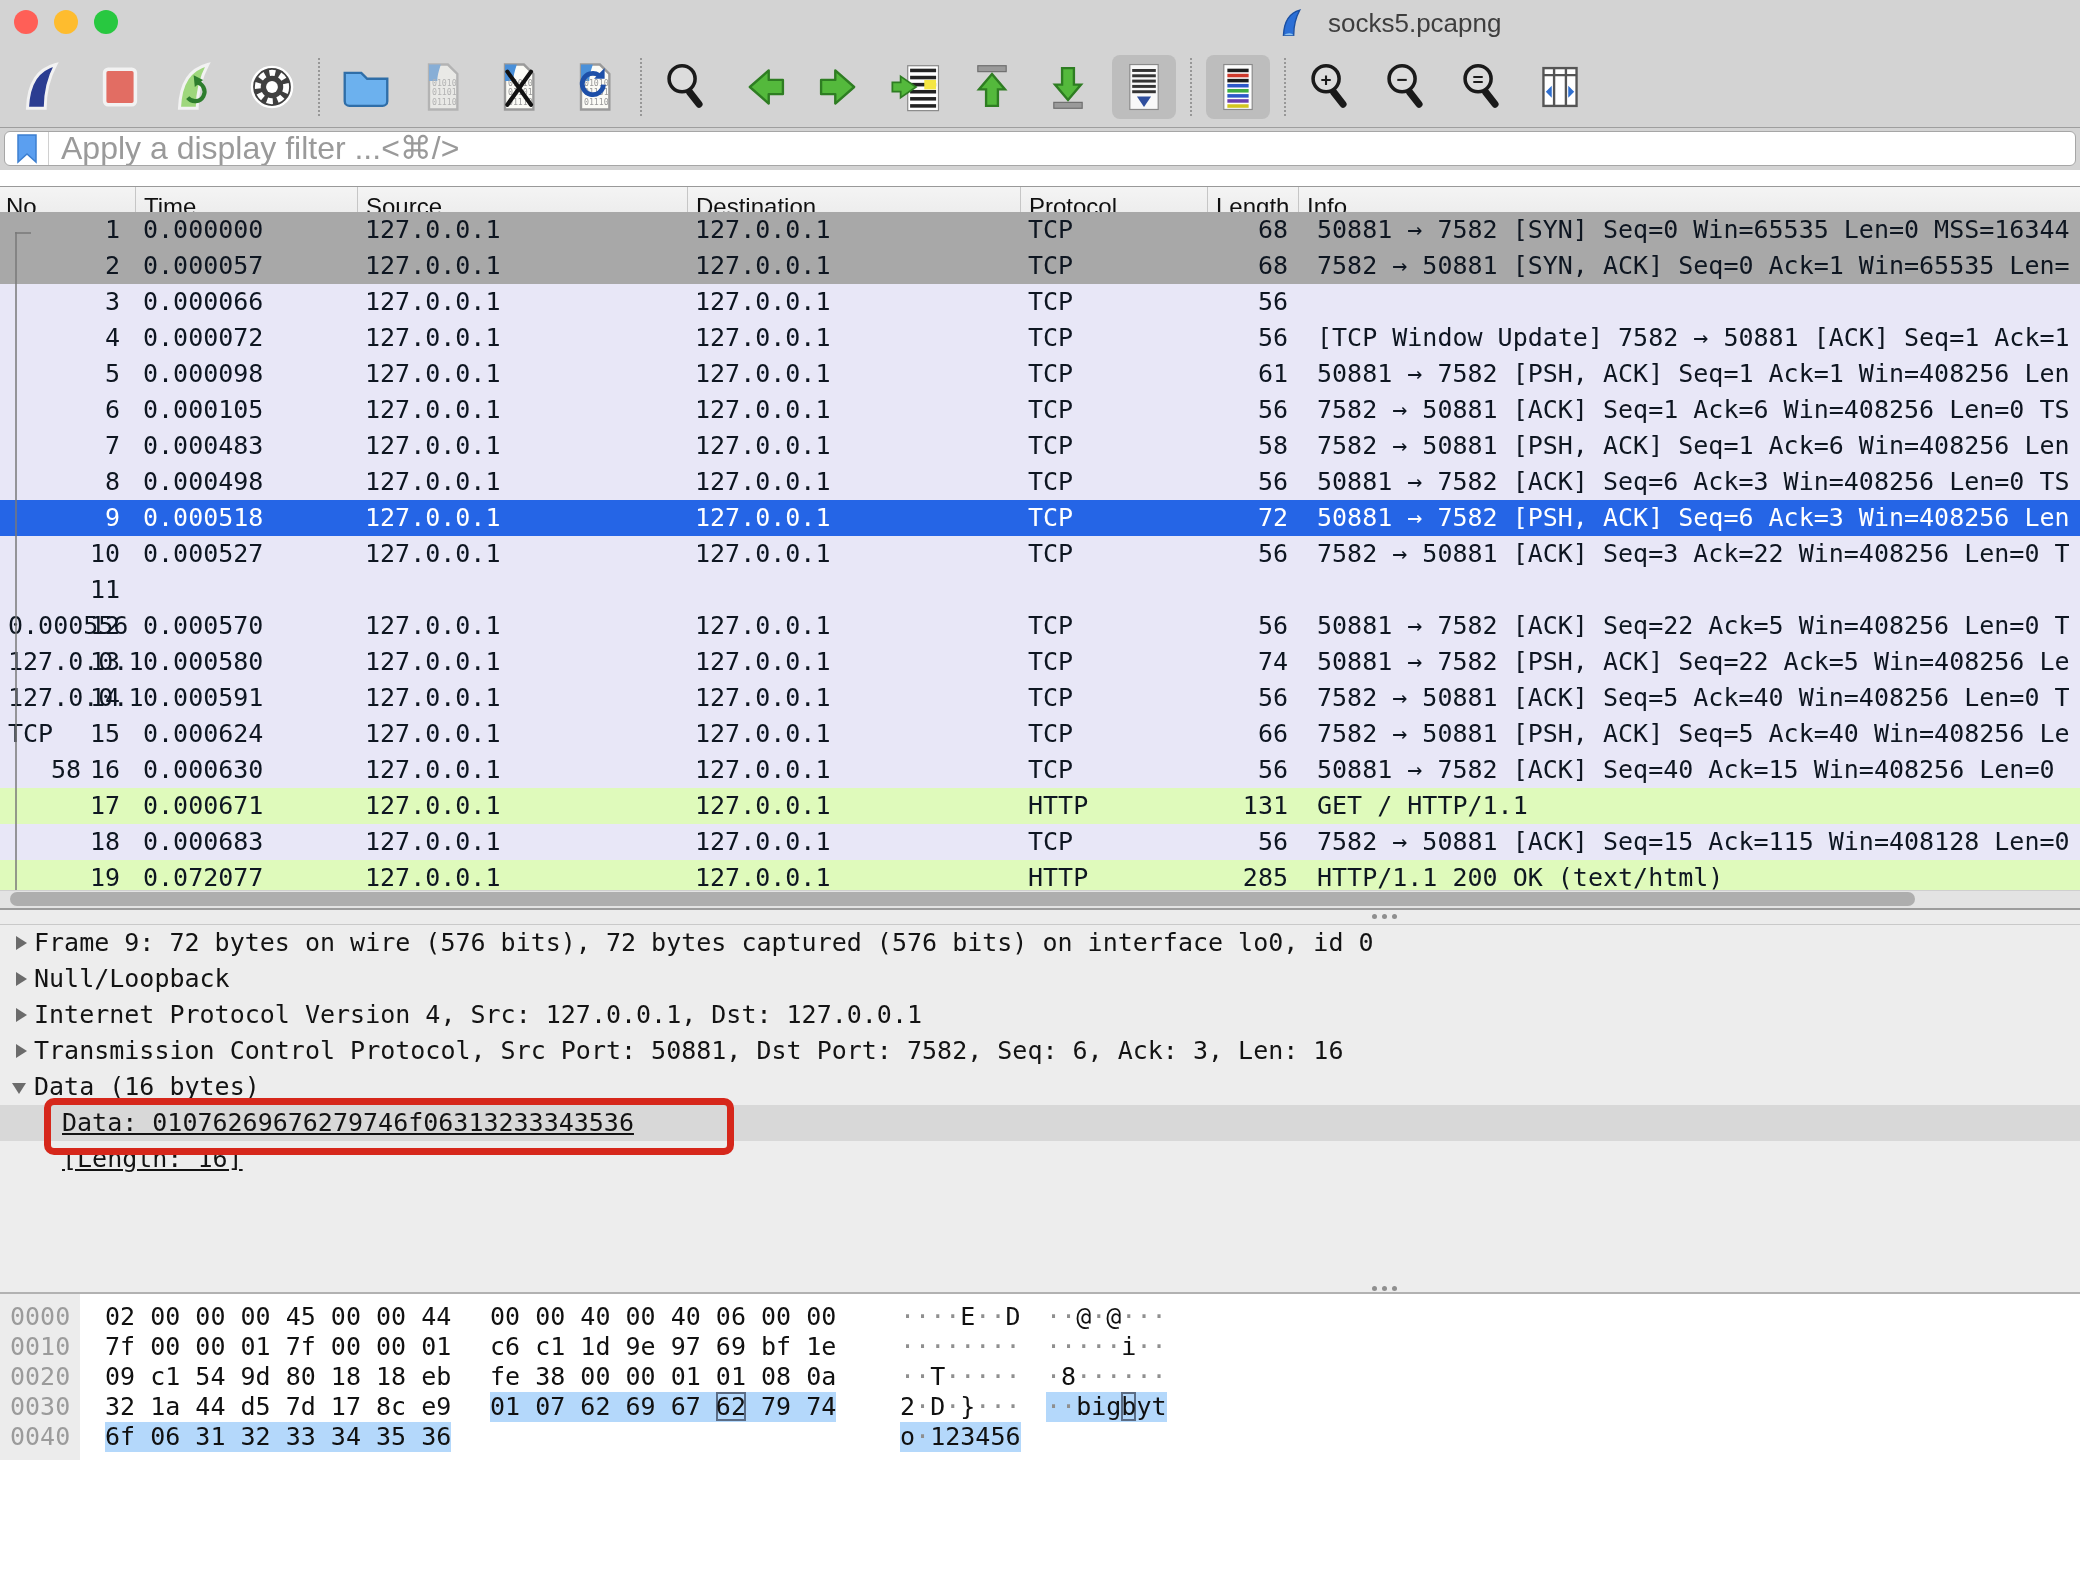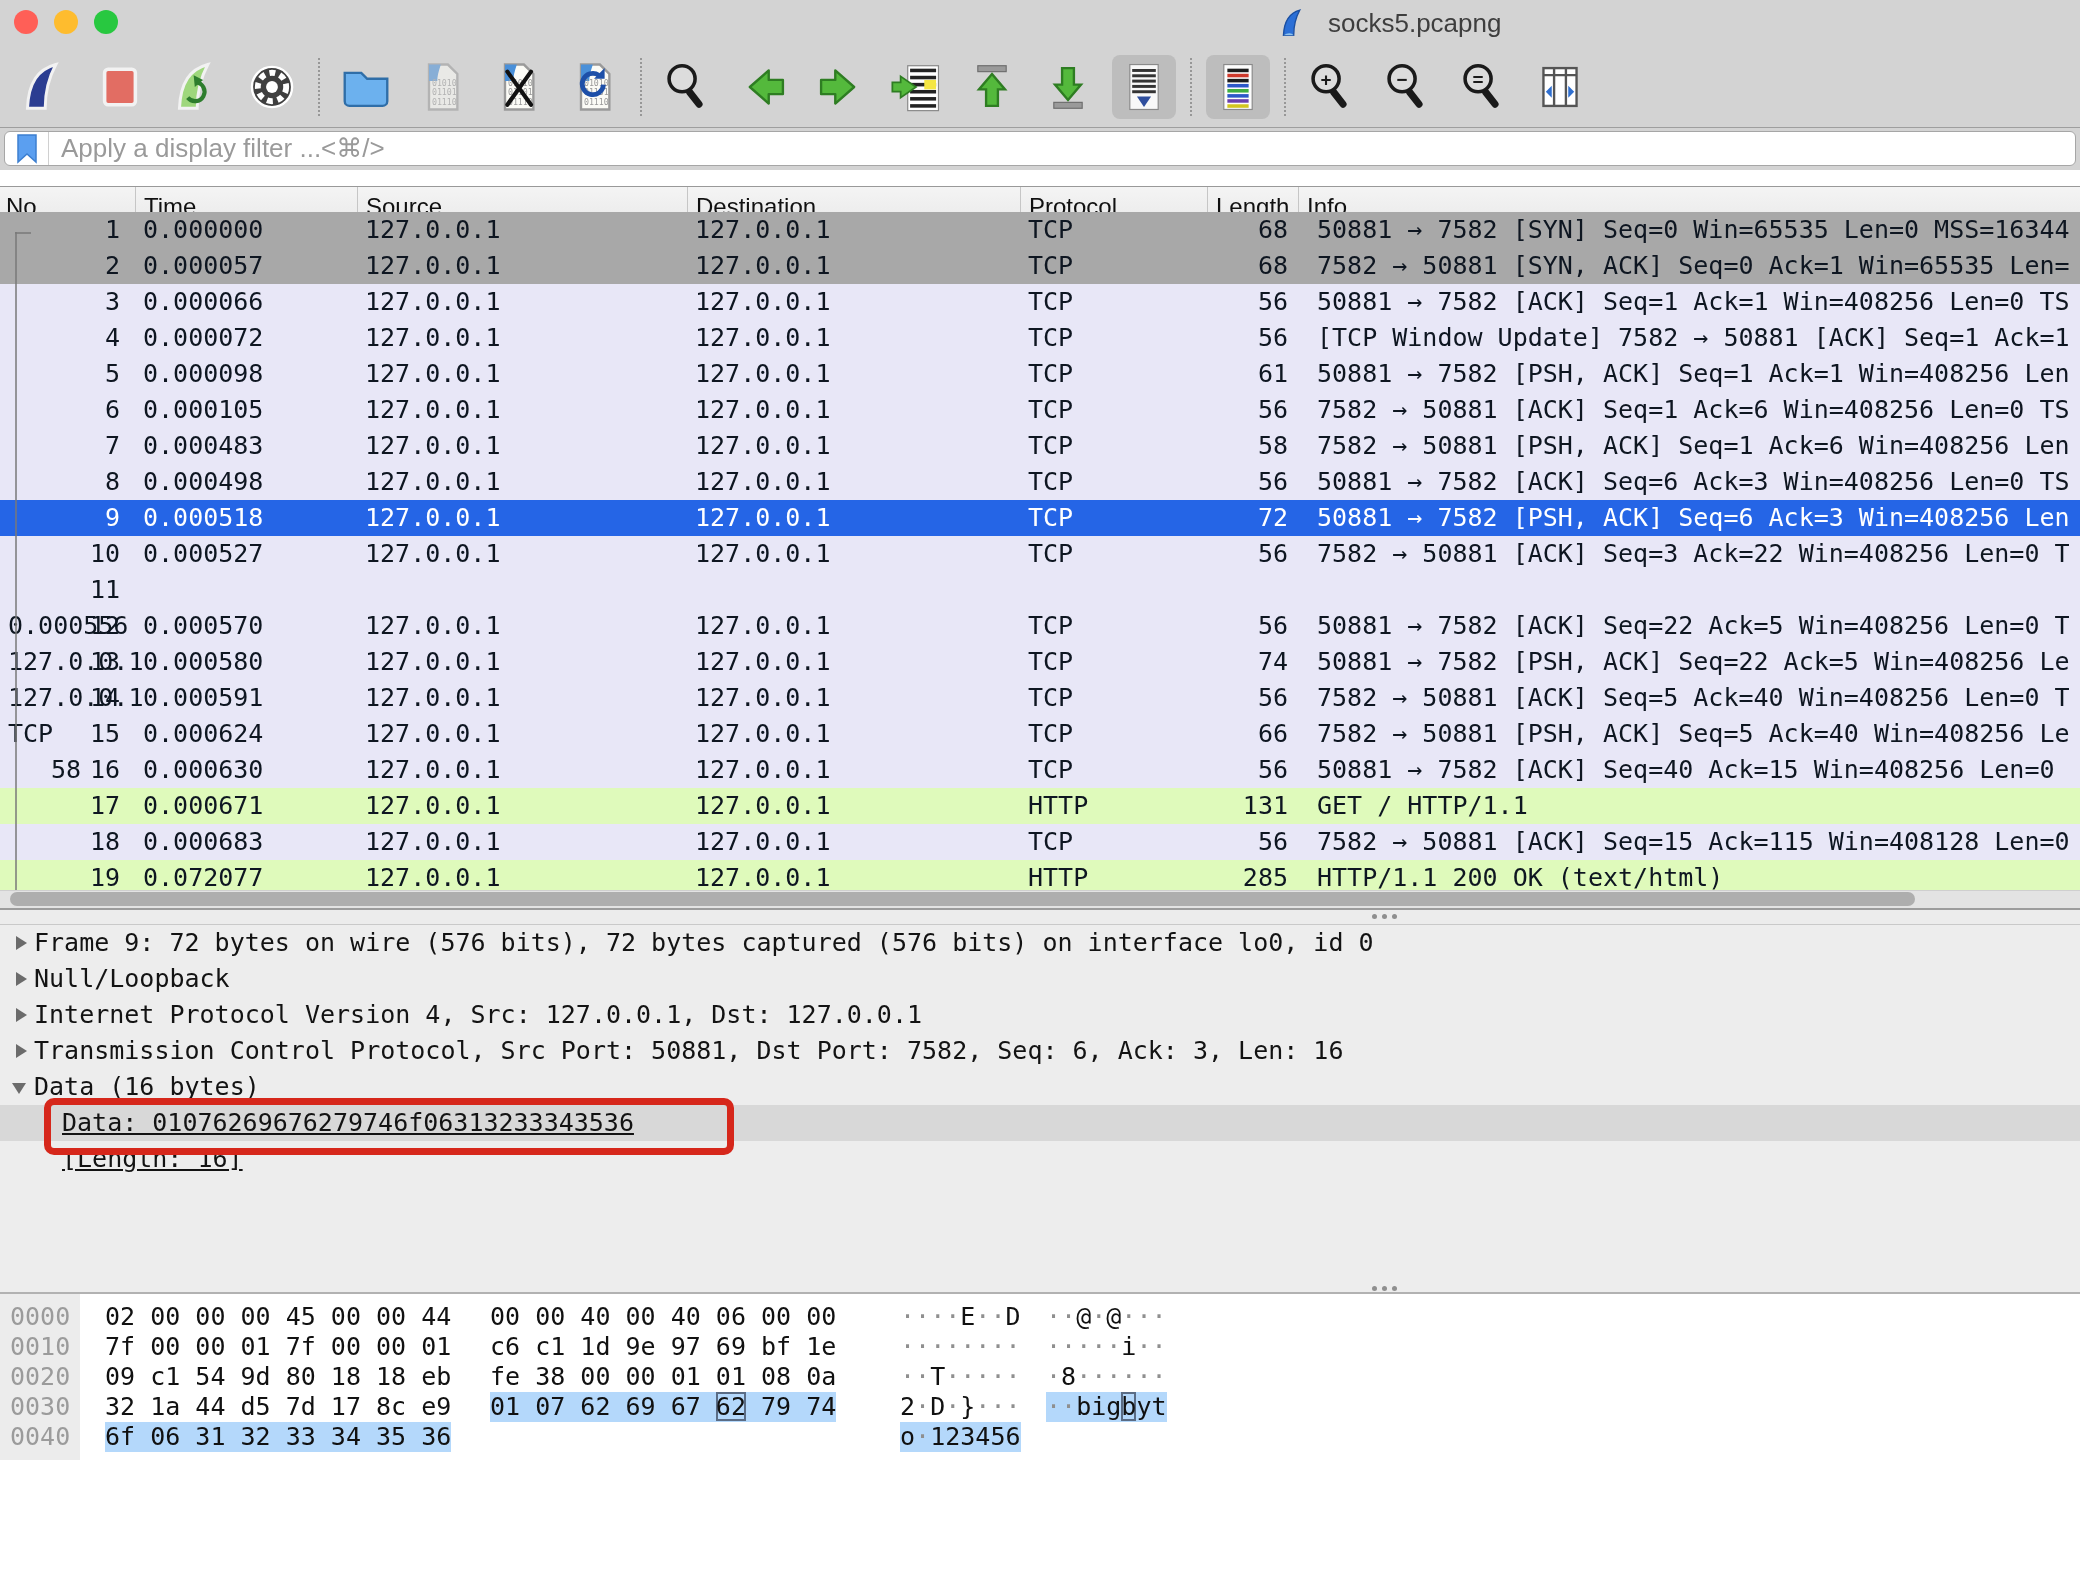--- a/index.html
+++ b/index.html
@@ -19,21 +19,21 @@
   .tbtn { width:64px; height:64px; display:flex; align-items:center; justify-content:center; margin:0 6px; flex:0 0 auto; }
   .tbtn.pressed { background:#bdbdbd; border-radius:8px; }
   .tbtn svg { width:52px; height:52px; }
   .tsep { height:58px; border-left:2px dotted #979797; margin:0 8px; flex:0 0 auto; }
 
   
   .filterbar { position:absolute; top:128px; left:0; right:0; height:42px; background:#d3d3d3; }
   .fwrap { position:absolute; left:4px; right:4px; top:3px; bottom:4px; background:#fff;
            border:1px solid #a6a6a6; border-radius:6px; display:flex; align-items:center; overflow:hidden; }
   .fbook { width:44px; height:100%; display:flex; align-items:center; justify-content:center; border-right:1px solid #d0d0d0; }
-  .fwrap input { flex:1; border:none; outline:none; font-size:26px; color:#222; padding-left:12px;
+  .fwrap input { flex:1; border:none; outline:none; font-size:32px; color:#222; padding-left:12px;
                  font-family:"Liberation Sans", sans-serif; background:transparent; }
   .fwrap input::placeholder { color:#9a9a9a; }
 
   
   .phead { position:absolute; top:186px; left:0; right:0; height:42px;
            background:linear-gradient(#f4f4f4,#e9e9e9); border-top:1px solid #999; border-bottom:1px solid #c0c0c0;
            display:flex; font-size:24px; color:#111; }
   .hcell { display:flex; align-items:center; padding-left:8px; border-left:1px solid #c6c6c6;
            overflow:hidden; white-space:nowrap; }
   .hcell:first-child { border-left:none; padding-left:6px; }
@@ -321,21 +321,20 @@
         <div class="pcell c5 pc5">68</div>
         <div class="pcell c6 pc6">7582 → 50881 [SYN, ACK] Seq=0 Ack=1 Win=65535 Len=</div>
       </div>
       <div class="prow" style="background: rgb(232, 231, 247); color: rgb(14, 22, 33);">
         <div class="pcell c0 pc0">3</div>
         <div class="pcell c1 pc1">0.000066</div>
         <div class="pcell c2 pc2">127.0.0.1</div>
         <div class="pcell c3 pc3">127.0.0.1</div>
         <div class="pcell c4 pc4">TCP</div>
         <div class="pcell c5 pc5">56</div>
-        <div class="pcell c6 pc6">50881 → 7582 [ACK] Seq=1 Ack=1 Win=408256 Len=0 TS</div>
       </div>
       <div class="prow" style="background: rgb(232, 231, 247); color: rgb(14, 22, 33);">
         <div class="pcell c0 pc0">4</div>
         <div class="pcell c1 pc1">0.000072</div>
         <div class="pcell c2 pc2">127.0.0.1</div>
         <div class="pcell c3 pc3">127.0.0.1</div>
         <div class="pcell c4 pc4">TCP</div>
         <div class="pcell c5 pc5">56</div>
         <div class="pcell c6 pc6">[TCP Window Update] 7582 → 50881 [ACK] Seq=1 Ack=1</div>
       </div>

